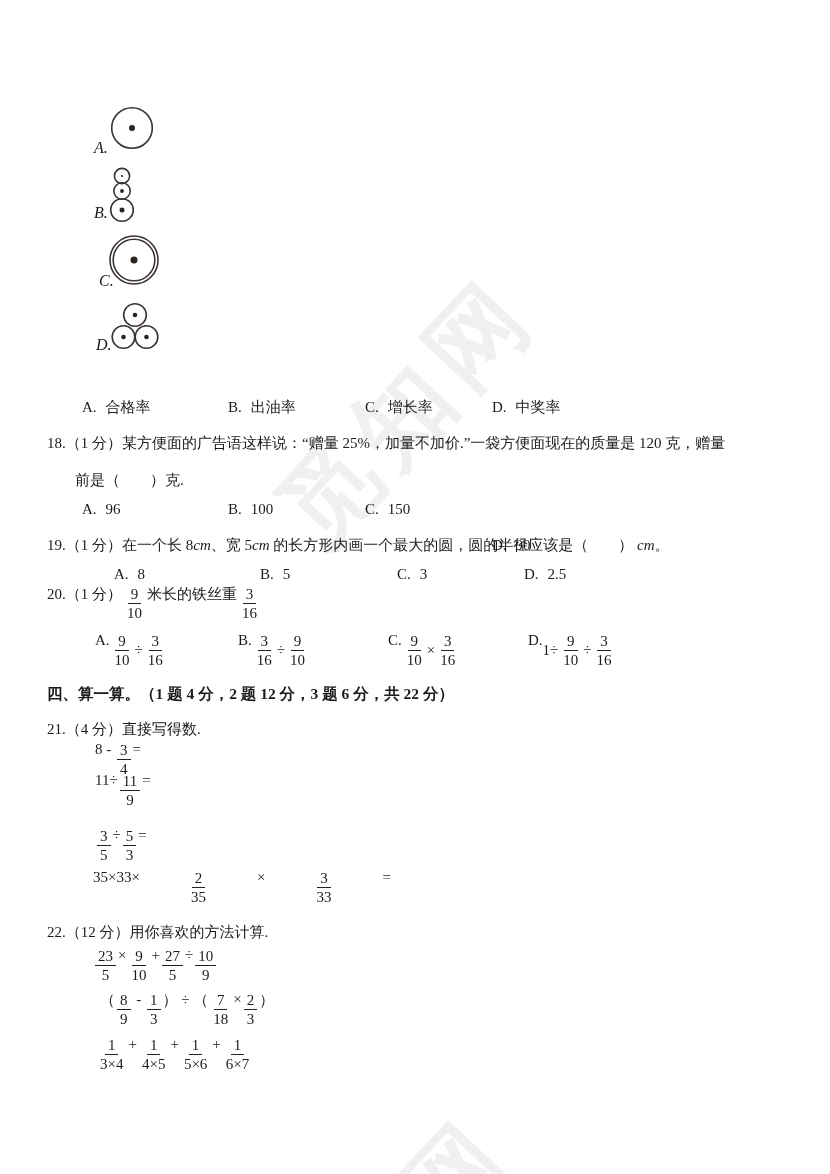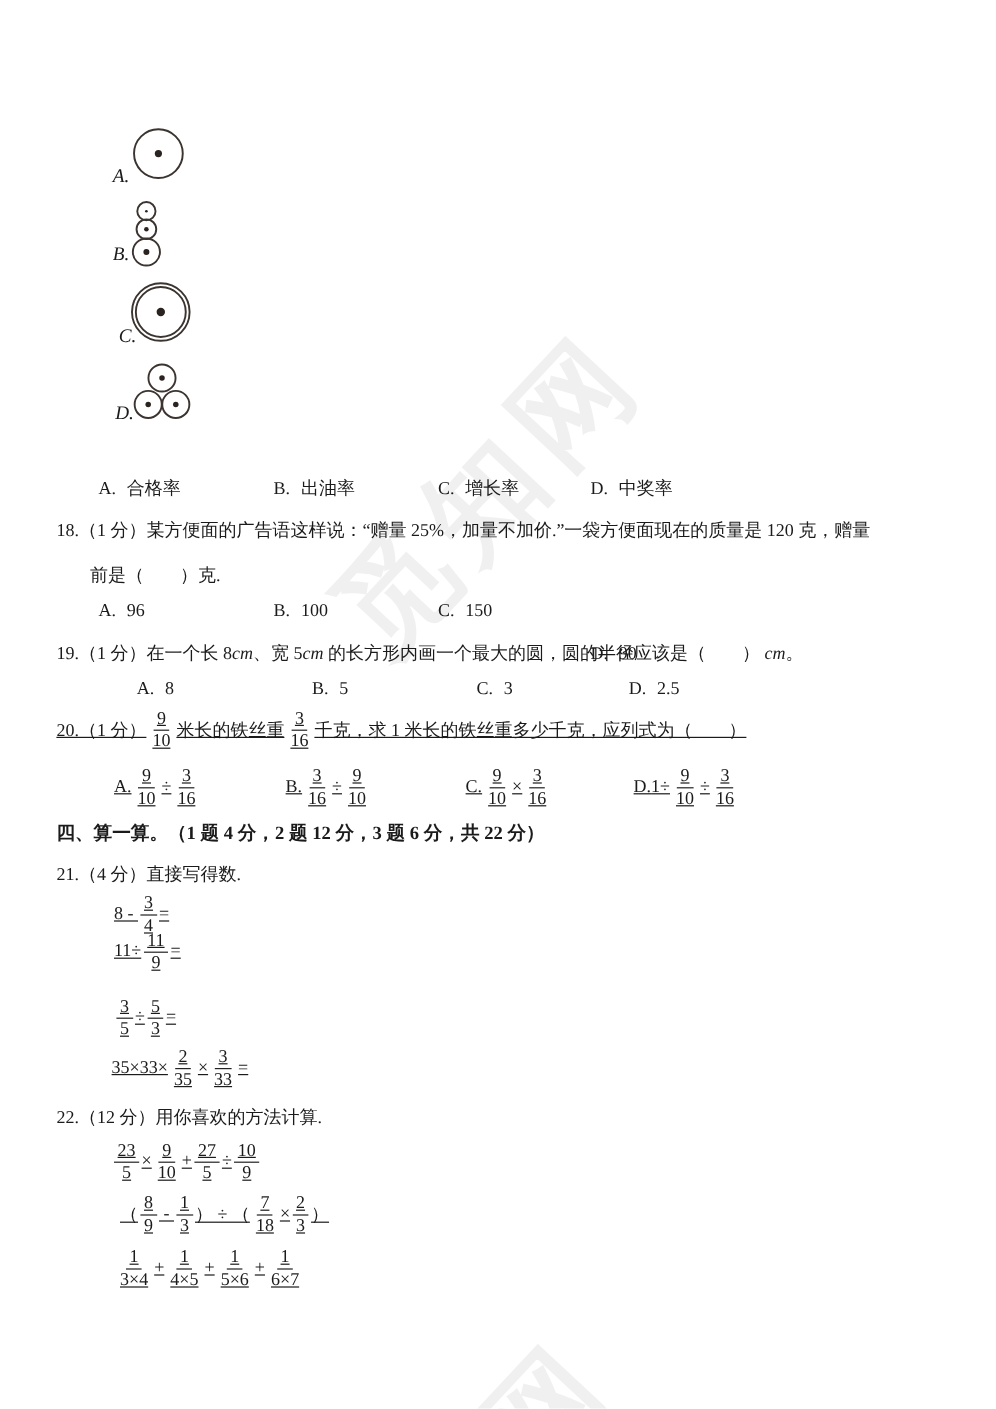--- a/index.html
+++ b/index.html
@@ -4,21 +4,21 @@
 <style>
   html,body{margin:0;padding:0;background:#fff;}
   .page{
     position:relative;width:830px;height:1174px;background:#ffffff;overflow:hidden;
     font-family:"Liberation Serif","DejaVu Serif",serif;color:#1b1b1b;font-size:15px;
   }
   .abs{position:absolute;}
   .stem{white-space:nowrap;line-height:1.45;}
   .opt{position:absolute;white-space:nowrap;}
   .opt .lbl{margin-right:9px;}
-  .mathline{position:absolute;display:flex;align-items:center;white-space:nowrap;text-decoration:underline;}
+  .mathline{position:absolute;display:flex;align-items:flex-start;white-space:nowrap;}
   .mathline span{white-space:pre;}
   .mathtokens{display:inline-flex;align-items:center;}
   .mathtokens span{white-space:pre;}
   .inlinemath .it{font-style:italic;}
   .it{font-style:italic;}
   .frac{display:inline-flex;flex-direction:column;align-items:center;margin:0 2px;line-height:1.2;}
   .frac .num{padding:0 3px;border-bottom:1.4px solid #222;}
   .frac .den{padding:0 3px;}
   .sec-heading{font-weight:bold;font-size:15.5px;white-space:nowrap;}
   .fig-label{font-style:italic;font-size:16px;}
@@ -103,21 +103,20 @@
     <div class="opt" style="left:228px;"><span class="lbl">B.</span><span>5</span></div>
     <div class="opt" style="left:365px;"><span class="lbl">C.</span><span>3</span></div>
     <div class="opt" style="left:492px;"><span class="lbl">D.</span><span>2.5</span></div>
   </div>
 
   <div class="mathline" style="left:47px;top:585px;height:46px;">
       <span>20.（1 分）</span>
       <span class="frac"><span class="num">9</span><span class="den">10</span></span>
       <span>米长的铁丝重</span>
       <span class="frac"><span class="num">3</span><span class="den">16</span></span>
-      <span>千克，求 1 米长的铁丝重多少千克，应列式为（　　）</span>
     </div>
   <div class="mathline" style="left:95px;top:632px;height:48px;">
     <span class="lbl">A.</span>
     <span class="mathtokens"><span class="frac"><span class="num">9</span><span class="den">10</span></span><span>÷</span><span class="frac"><span class="num">3</span><span class="den">16</span></span></span>
   </div>
   <div class="mathline" style="left:238px;top:632px;height:48px;">
     <span class="lbl">B.</span>
     <span class="mathtokens"><span class="frac"><span class="num">3</span><span class="den">16</span></span><span>÷</span><span class="frac"><span class="num">9</span><span class="den">10</span></span></span>
   </div>
   <div class="mathline" style="left:388px;top:632px;height:48px;">
@@ -141,21 +140,21 @@
       <span>11÷</span>
       <span class="frac"><span class="num">11</span><span class="den">9</span></span>
       <span>=</span>
     </div>
   <div class="mathline" style="left:95px;top:827px;height:42px;">
       <span class="frac"><span class="num">3</span><span class="den">5</span></span>
       <span>÷</span>
       <span class="frac"><span class="num">5</span><span class="den">3</span></span>
       <span>=</span>
     </div>
-  <div class="mathline" style="left:93px;top:869px;height:42px;">
+  <div class="mathline" style="left:93px;top:869px;height:42px;gap:46px;">
       <span>35×33×</span>
       <span class="frac"><span class="num">2</span><span class="den">35</span></span>
       <span>×</span>
       <span class="frac"><span class="num">3</span><span class="den">33</span></span>
       <span>=</span>
     </div>
 
   <div class="abs stem" style="left:47px;top:922px;">22.（12 分）用你喜欢的方法计算.</div>
   <div class="mathline" style="left:93px;top:947px;height:42px;">
       <span class="frac"><span class="num">23</span><span class="den">5</span></span>

